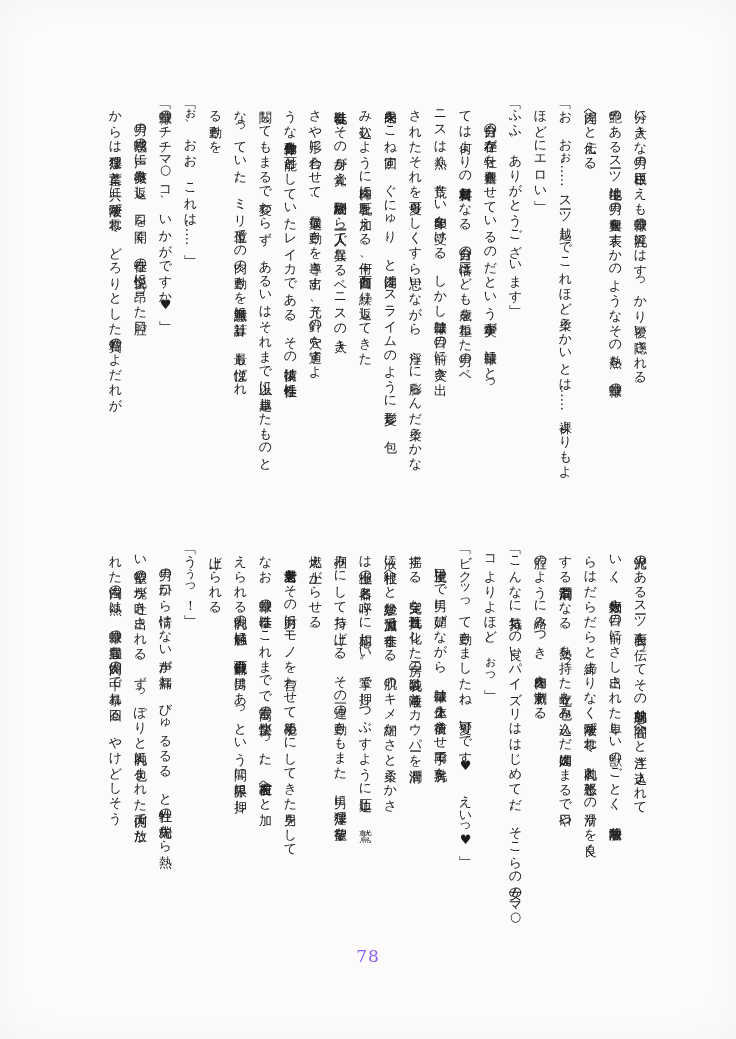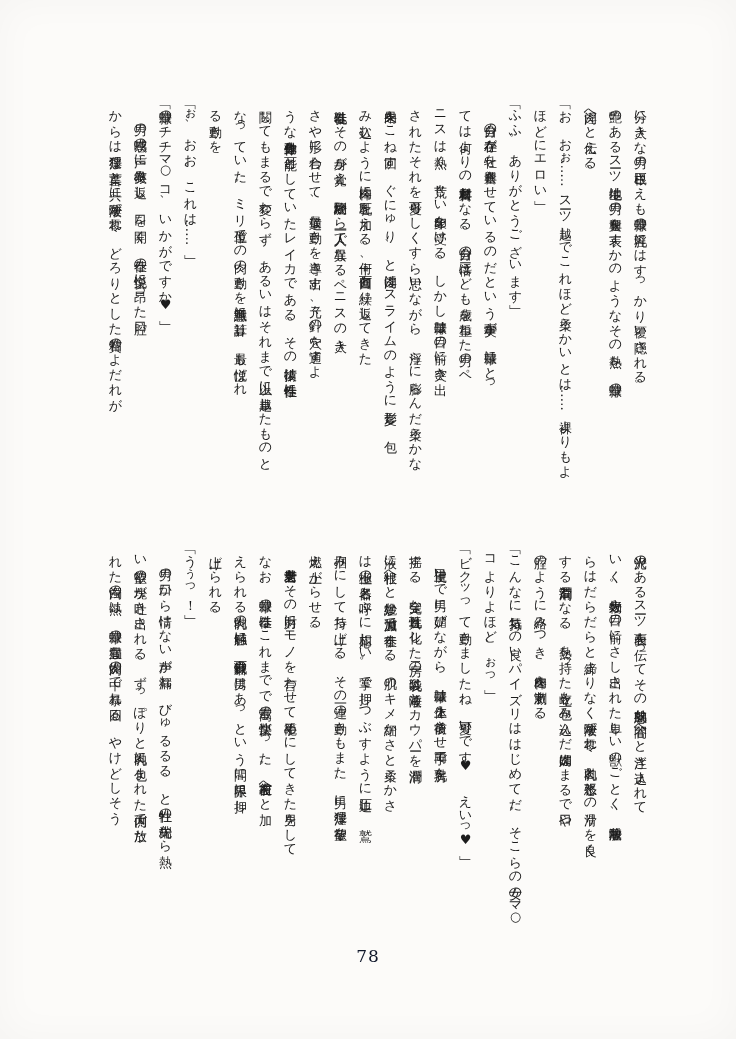--- a/index.html
+++ b/index.html
@@ -37,21 +37,21 @@
   .tline { min-width: 25px; }
   .tline.indent { text-indent: 1em; }
   .page-number {
     position: absolute;
     left: 0;
     right: 0;
     top: 946px;
     text-align: center;
     font-size: 17px;
     letter-spacing: 1px;
-    color: #0f172a;
+    color: #8b5cf6;
   }
 </style>
 </head>
 <body>
 
 <div class="page">
   <div class="vblock top" id="top-block">
       <div class="tline">分に大きな男の巨根さえも隷華の淫乳にはすっかり覆い隠される。</div>
       <div class="tline">艶のあるスーツ生地は男の興奮を表すかのようなその熱を、隷華の</div>
       <div class="tline">淫肉へと伝える。</div>

